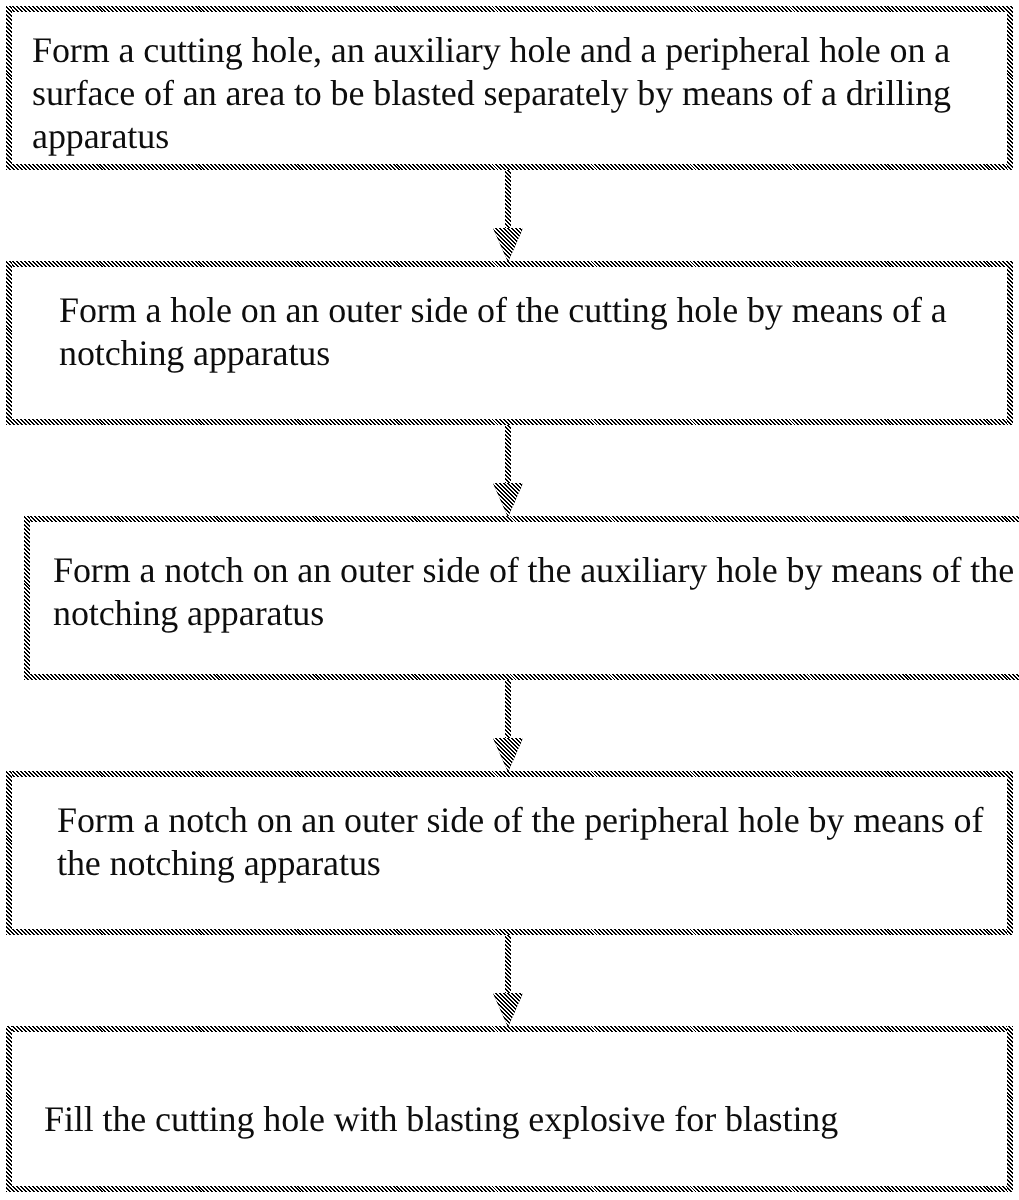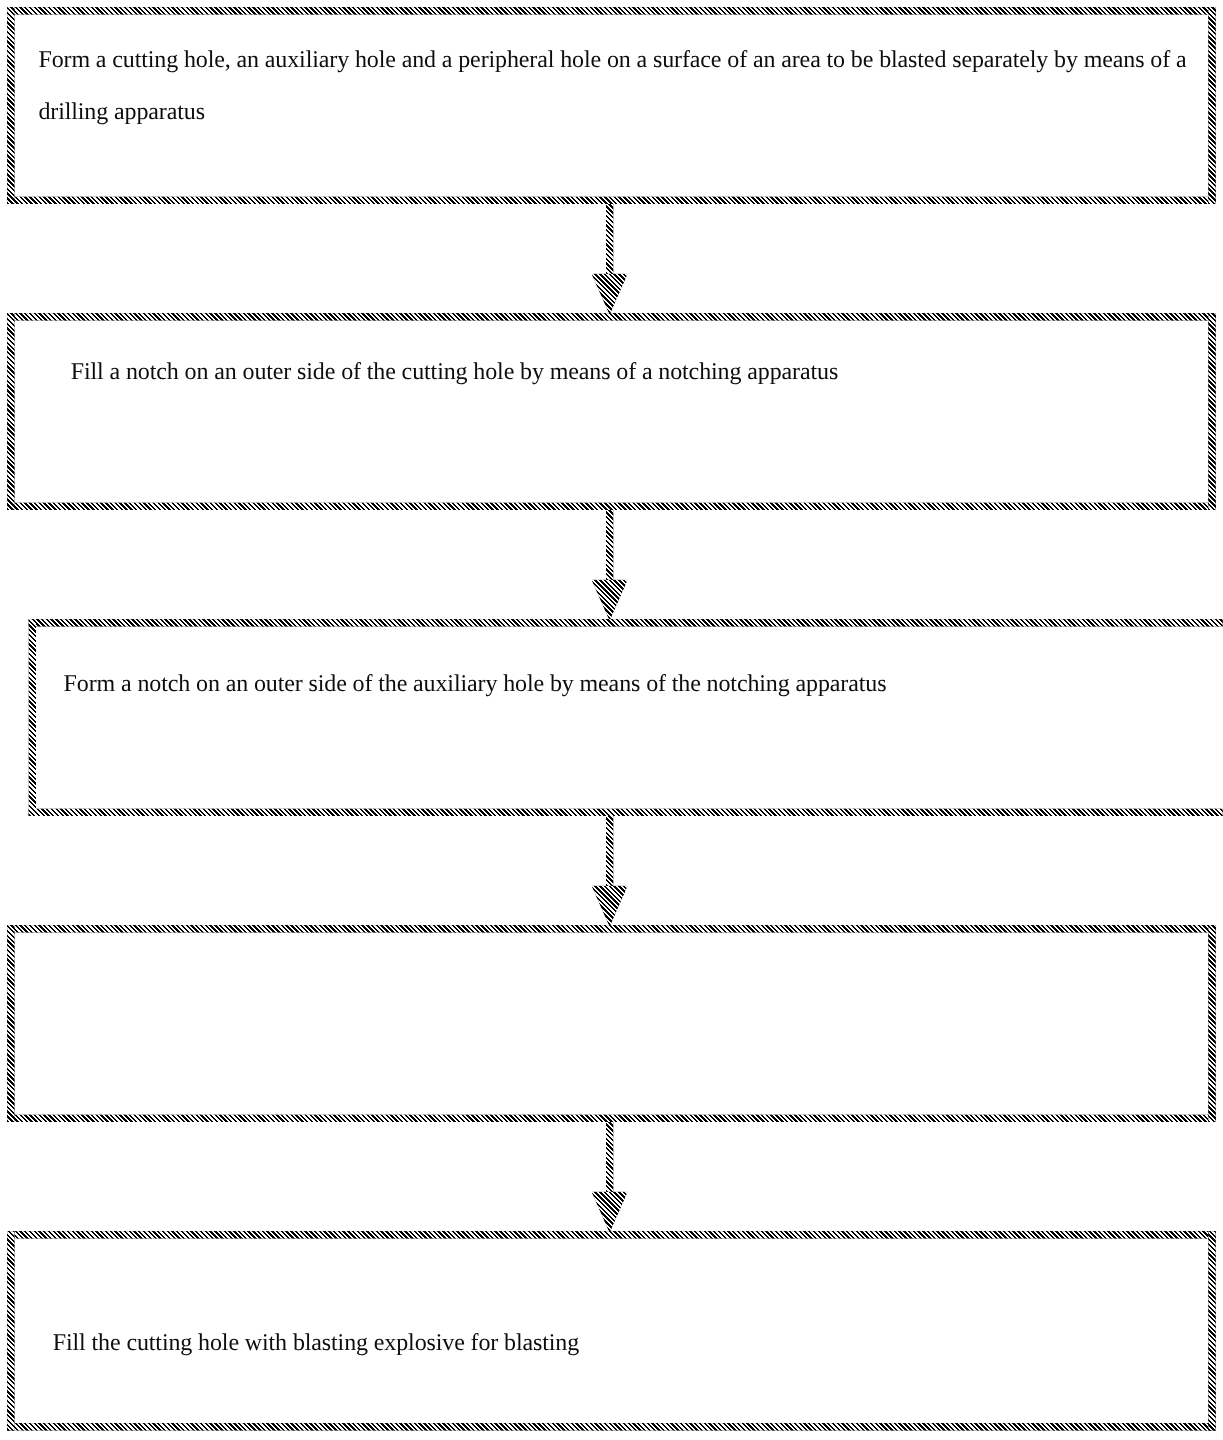--- a/index.html
+++ b/index.html
@@ -57,21 +57,21 @@
     width: 6px;
   }
   .node .edge.left { left: 0; }
   .node .edge.right { right: 0; }
 
   .node-text {
     position: absolute;
     left: 0;
     right: 0;
     color: #0d0d0d;
-    font-size: 20px;
+    font-size: 36px;
     line-height: 43px;
     letter-spacing: -0.1px;
     white-space: pre-line;
     text-rendering: geometricPrecision;
   }
 
   
   .node.n1 .node-text { top: 23px;  padding-left: 26px; padding-right: 14px; }
   .node.n2 .node-text { top: 28px;  padding-left: 53px; padding-right: 14px; }
   .node.n3 .node-text { top: 33px;  padding-left: 29px; padding-right: 14px; }
@@ -115,21 +115,21 @@
   <div class="connector" style="left:488px; top:170px; height:92px;">
     <div class="shaft ink" style="height:62px;"></div>
     <div class="head ink"></div>
   </div>
 
   <div class="node n2" style="left:6px; top:261px; width:1007px; height:164px;">
     <div class="edge top ink"></div>
     <div class="edge bottom ink"></div>
     <div class="edge left ink"></div>
     <div class="edge right ink"></div>
-    <div class="node-text">Fill a notch on an outer side of the cutting hole by means of a notching apparatus</div>
+    <div class="node-text">Form a hole on an outer side of the cutting hole by means of a notching apparatus</div>
   </div>
 
   <div class="connector" style="left:488px; top:425px; height:92px;">
     <div class="shaft ink" style="height:62px;"></div>
     <div class="head ink"></div>
   </div>
 
   <div class="node n3" style="left:24px; top:516px; width:1007px; height:164px;">
     <div class="edge top ink"></div>
     <div class="edge bottom ink"></div>
@@ -141,20 +141,21 @@
   <div class="connector" style="left:488px; top:680px; height:92px;">
     <div class="shaft ink" style="height:62px;"></div>
     <div class="head ink"></div>
   </div>
 
   <div class="node n4" style="left:6px; top:771px; width:1007px; height:164px;">
     <div class="edge top ink"></div>
     <div class="edge bottom ink"></div>
     <div class="edge left ink"></div>
     <div class="edge right ink"></div>
+    <div class="node-text">Form a notch on an outer side of the peripheral hole by means of the notching apparatus</div>
   </div>
 
   <div class="connector" style="left:488px; top:935px; height:92px;">
     <div class="shaft ink" style="height:62px;"></div>
     <div class="head ink"></div>
   </div>
 
   <div class="node n5" style="left:6px; top:1026px; width:1007px; height:166px;font-family:Liberation Serif, serif;">
     <div class="edge top ink"></div>
     <div class="edge bottom ink"></div>

